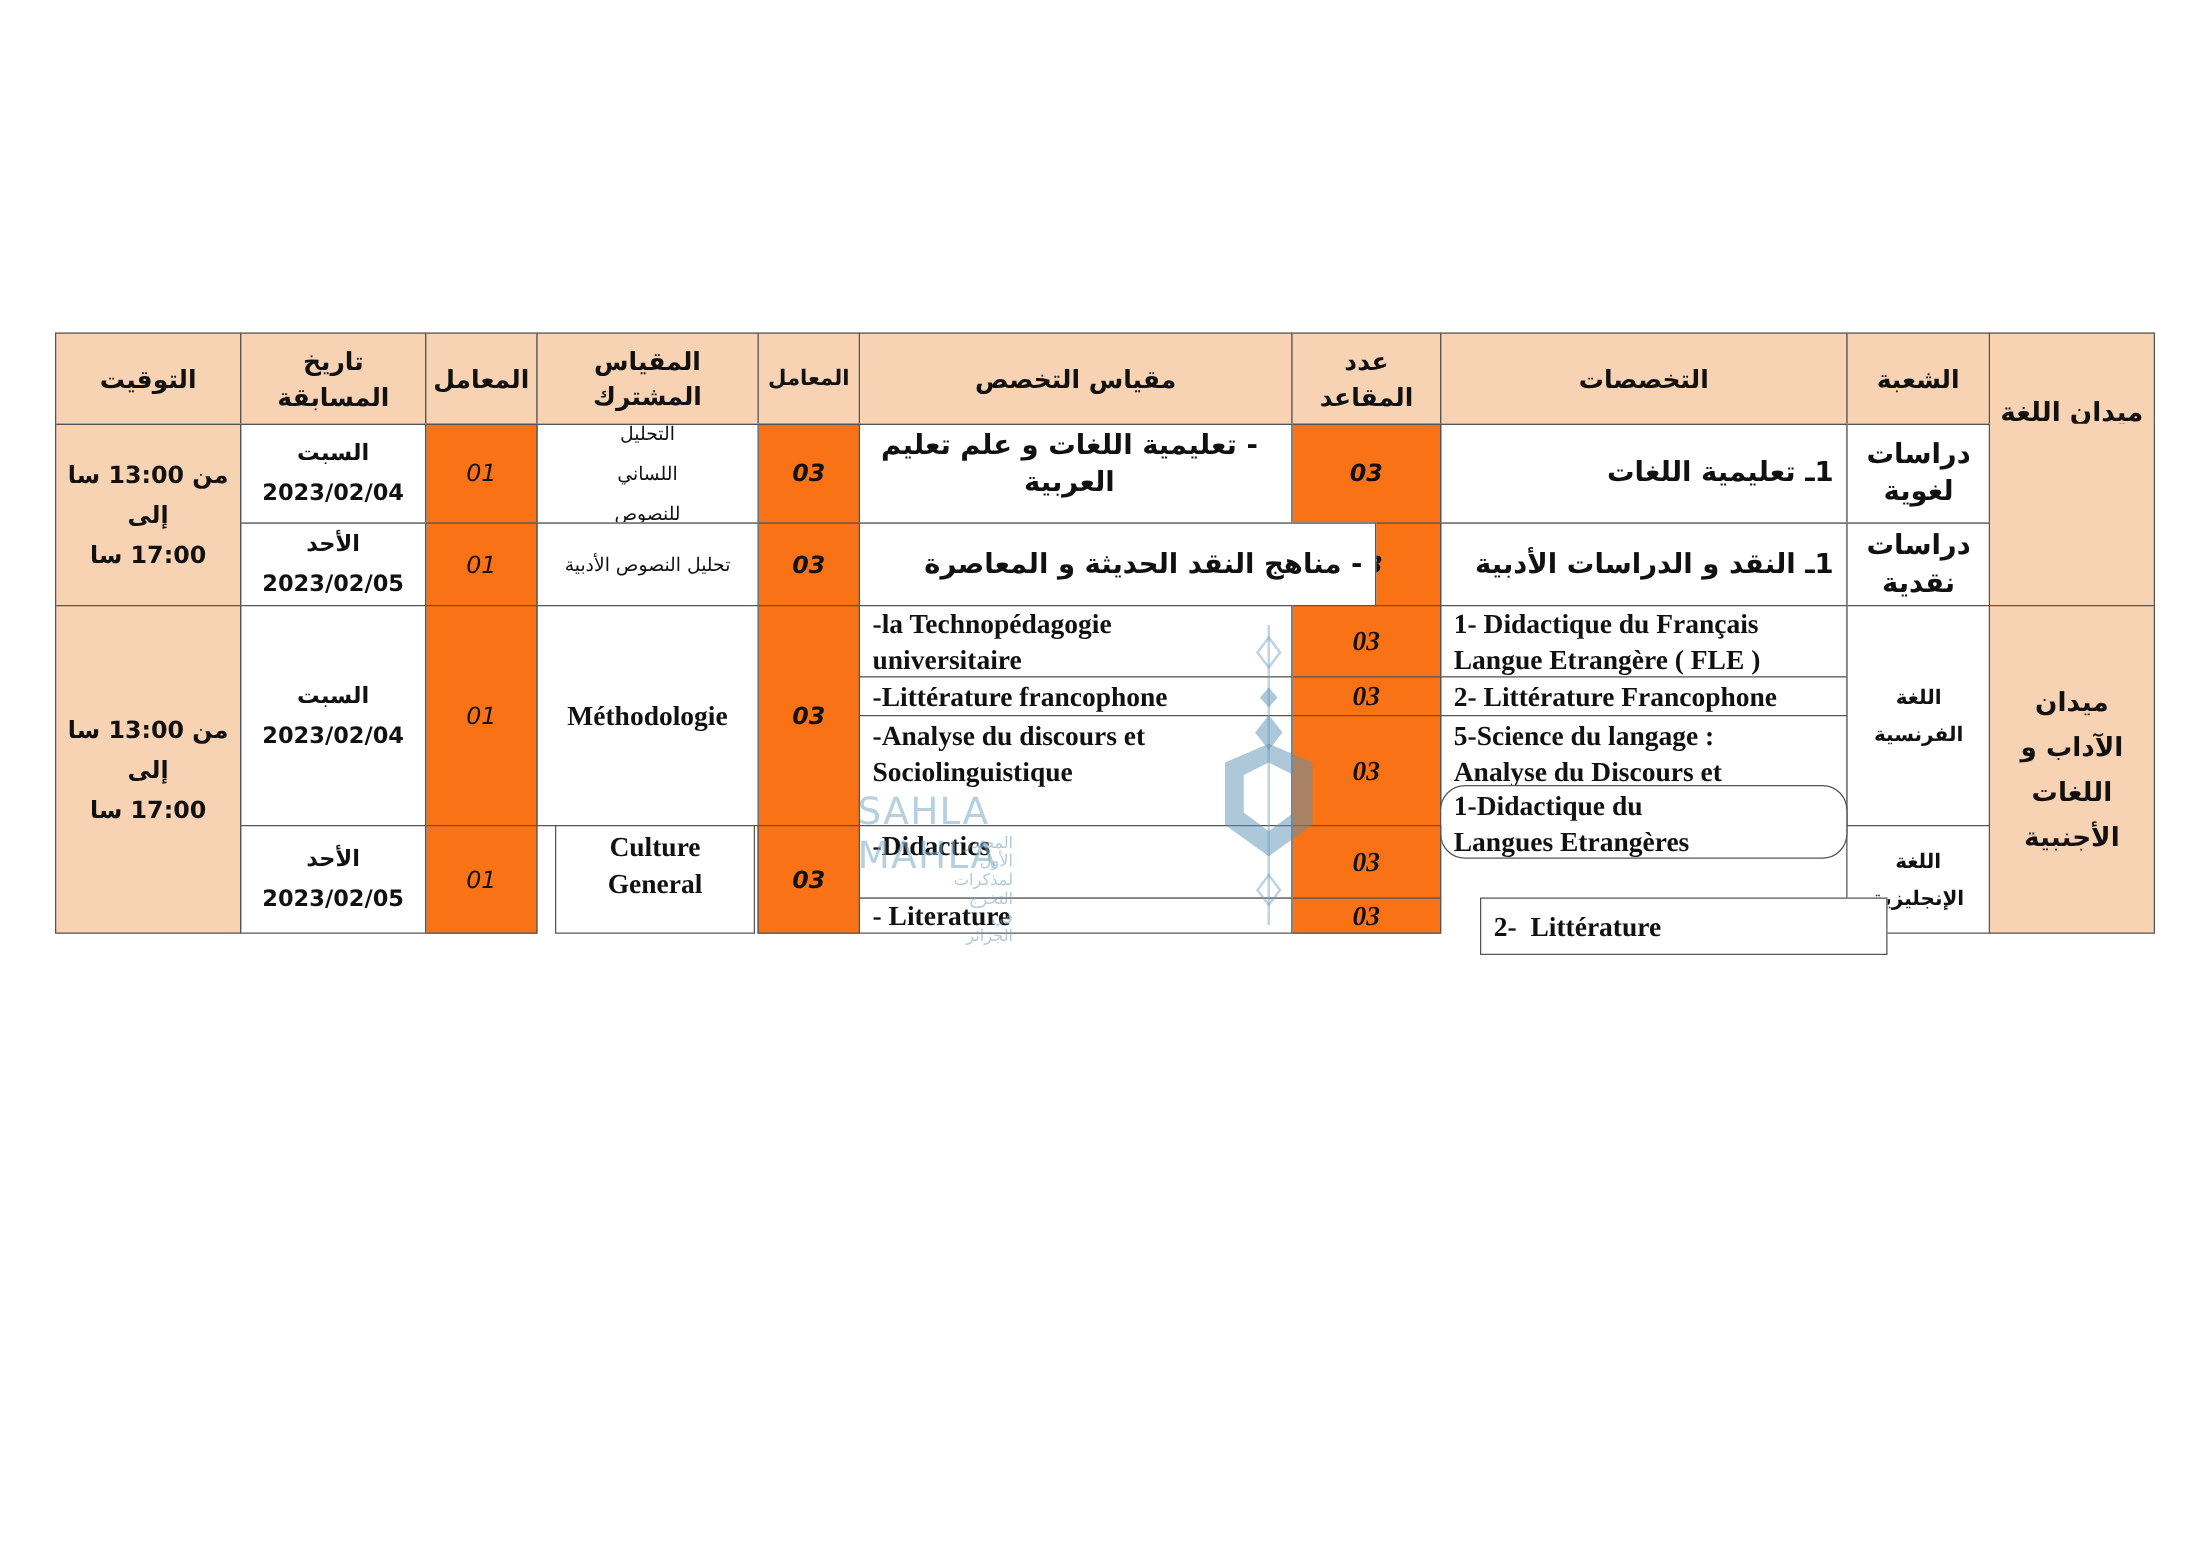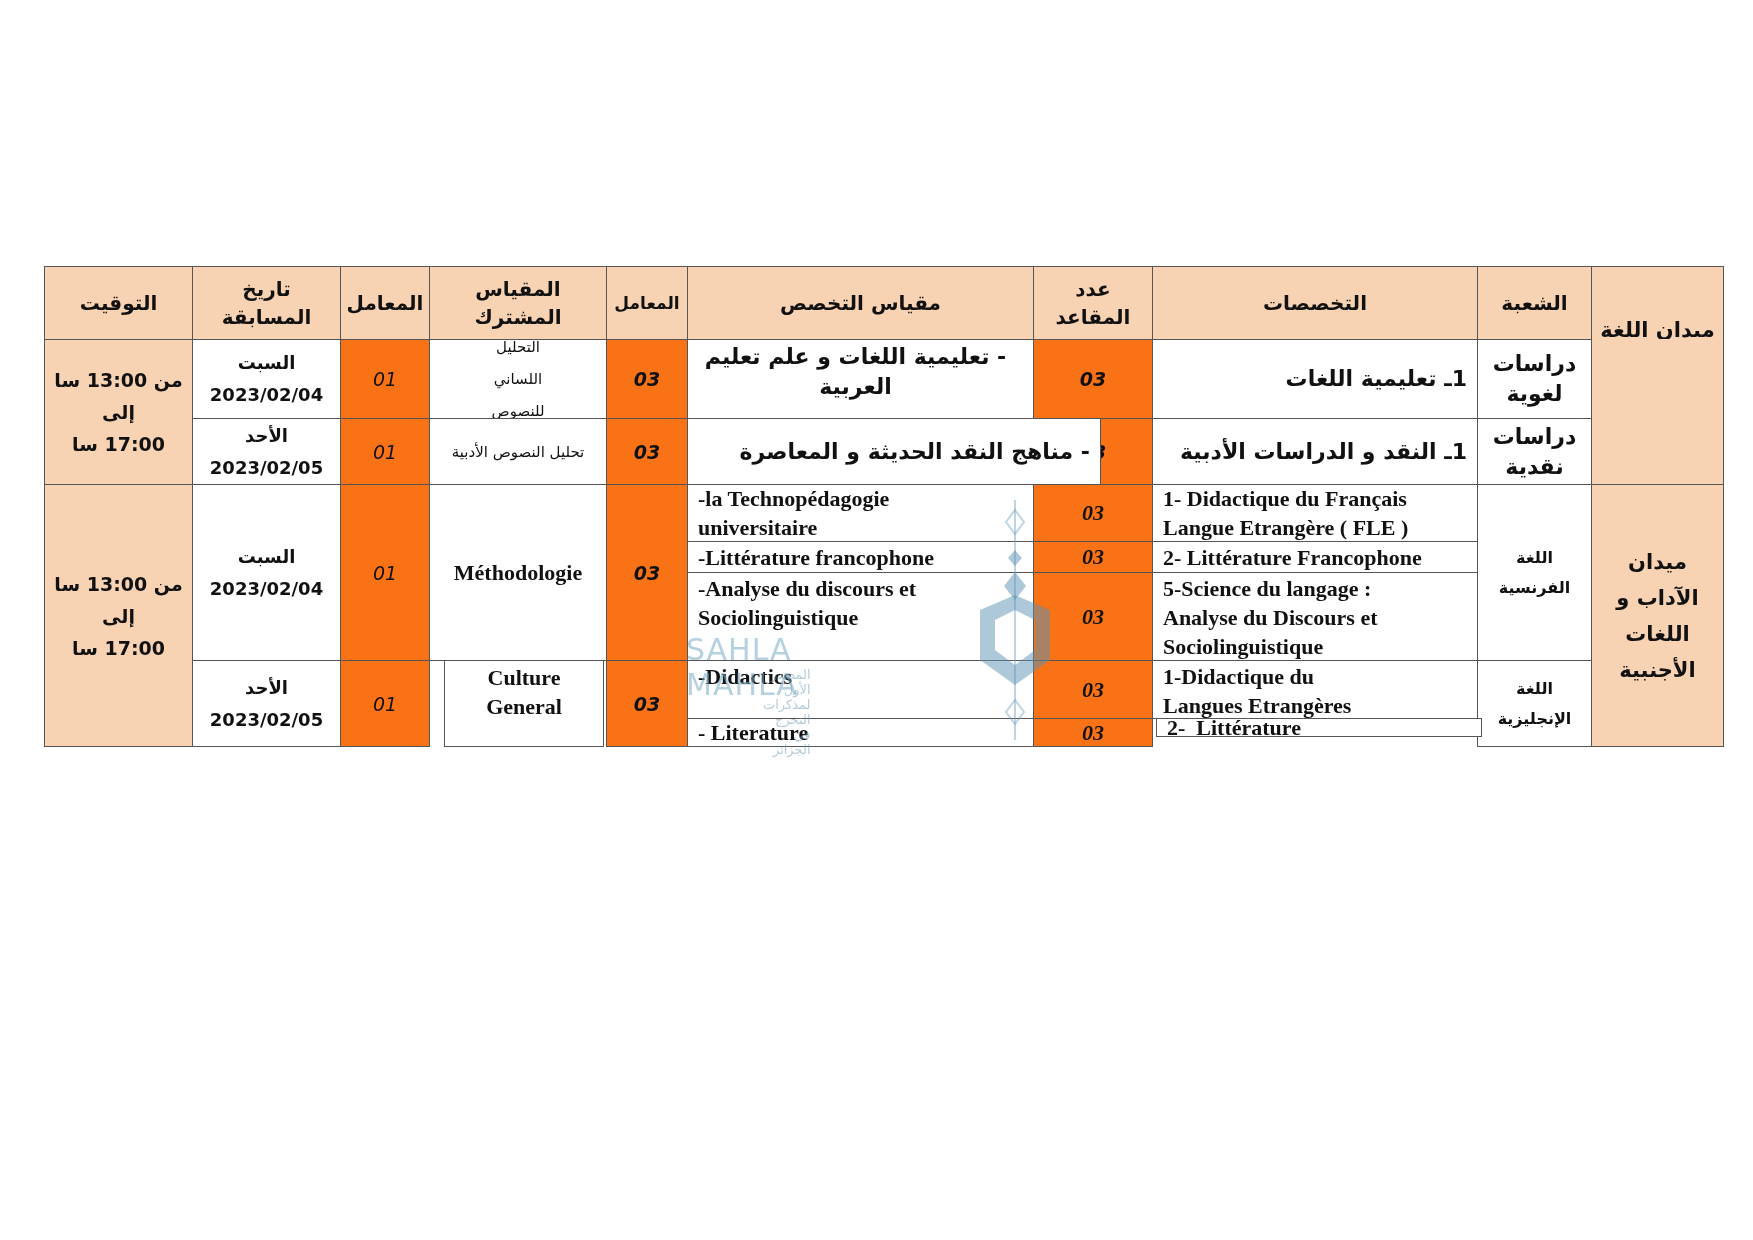--- a/index.html
+++ b/index.html
@@ -116,25 +116,25 @@
   <div class="c blue numr" style="left:340px;top:484px;width:90px;height:177px;">01</div>
   <div class="c white ar date" style="left:192px;top:484px;width:149px;height:177px;">
     <div class="stack">
       <div>السبت</div>
       <div style="direction:ltr;">2023/02/04</div>
     </div>
   </div>
 
   <div class="c white ar" style="left:1477px;top:660px;width:115px;height:87px;font-size:16px;line-height:30px;padding:0 18px;">اللغة الإنجليزية</div>
 
-  <div class="c white fr top" style="left:1152px;top:660px;width:326px;height:59px;padding-right:80px;">1-Didactique du Langues Etrangères</div>
+  <div class="c white fr top" style="left:1152px;top:628px;width:326px;height:59px;padding-right:80px;border-radius:20px;">1-Didactique du Langues Etrangères</div>
   <div class="c blue numser" style="left:1033px;top:660px;width:120px;height:59px;">03</div>
   <div class="c white fr top" style="left:687px;top:660px;width:347px;height:59px;">-Didactics</div>
 
-  <div class="c white fr" style="left:1156px;top:718px;width:326px;height:19px;white-space:pre;">2-  Littérature</div>
+  <div class="c white fr" style="left:1184px;top:718px;width:326px;height:46px;white-space:pre;">2-  Littérature</div>
   <div class="c blue numser" style="left:1033px;top:718px;width:120px;height:29px;">03</div>
   <div class="c white fr" style="left:687px;top:718px;width:347px;height:29px;">- Literature</div>
 
   <div class="c blue num" style="left:606px;top:660px;width:82px;height:87px;">03</div>
   <div class="c white frc" style="left:429px;top:660px;width:160px;height:87px;align-items:flex-start;padding:2px 50px 0;margin-left:15px;">Culture General</div>
   <div class="c blue numr" style="left:340px;top:660px;width:90px;height:87px;">01</div>
   <div class="c white ar date" style="left:192px;top:660px;width:149px;height:87px;">
     <div class="stack">
       <div>الأحد</div>
       <div style="direction:ltr;">2023/02/05</div>

